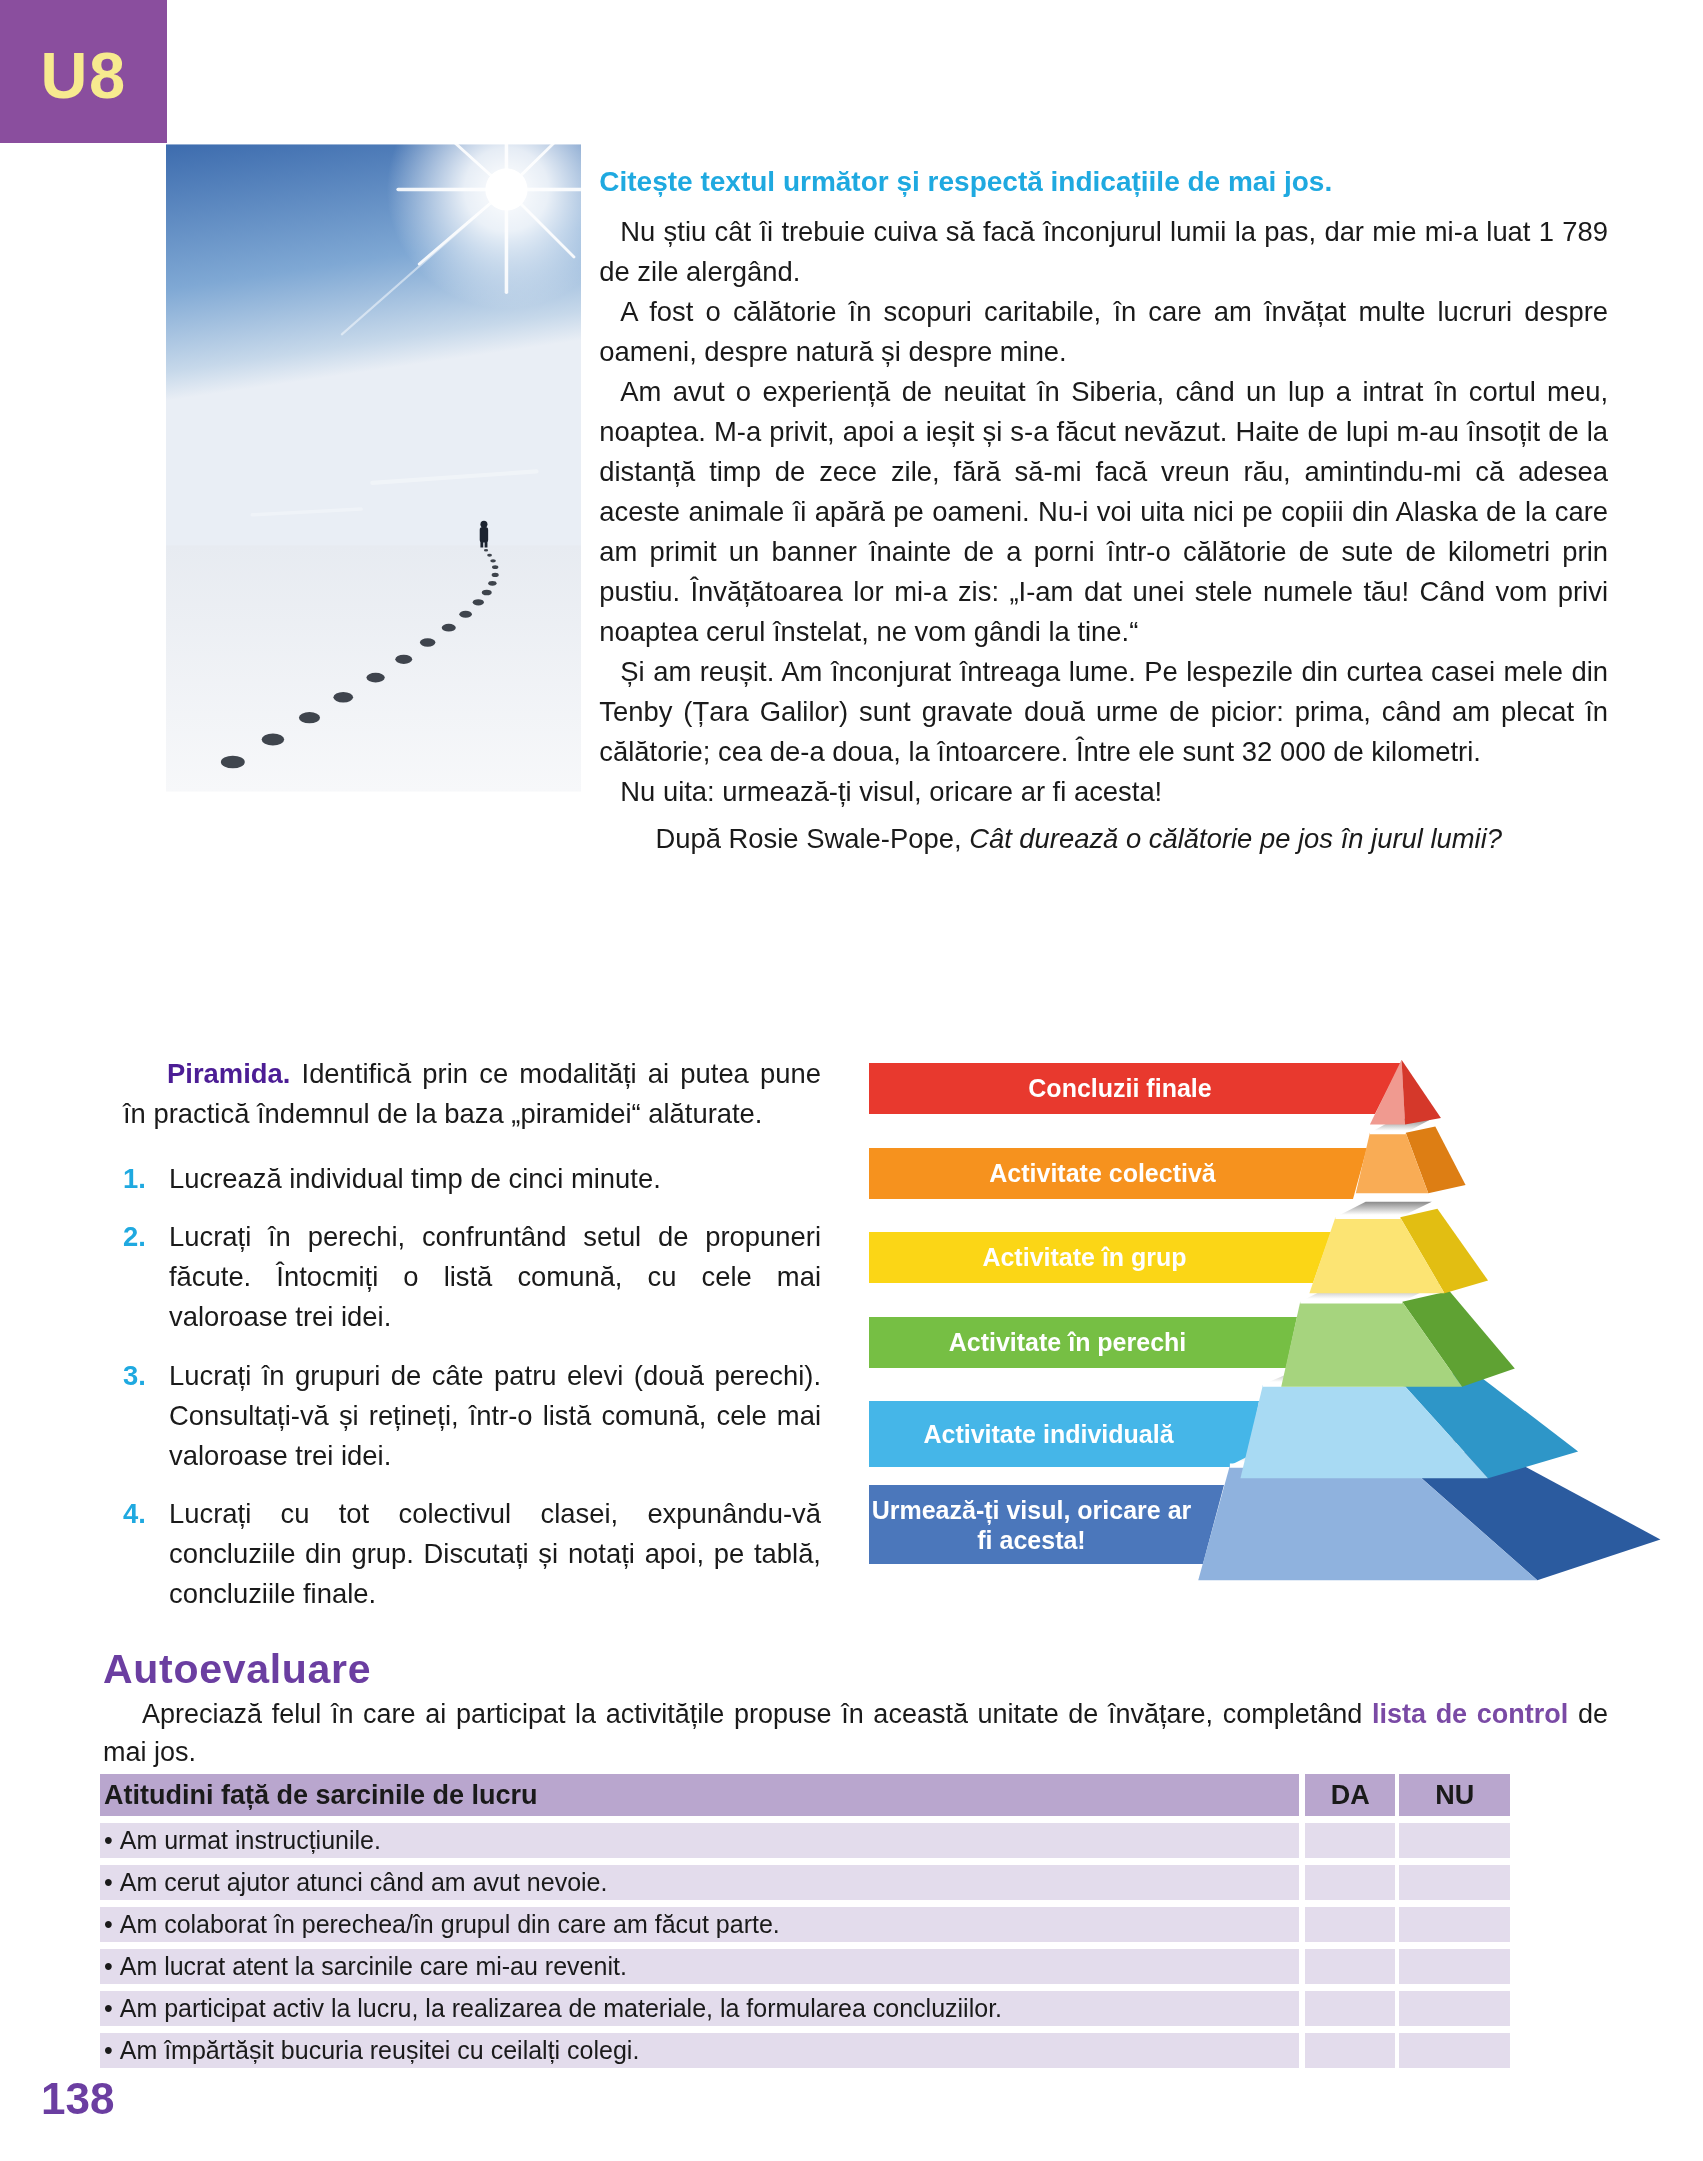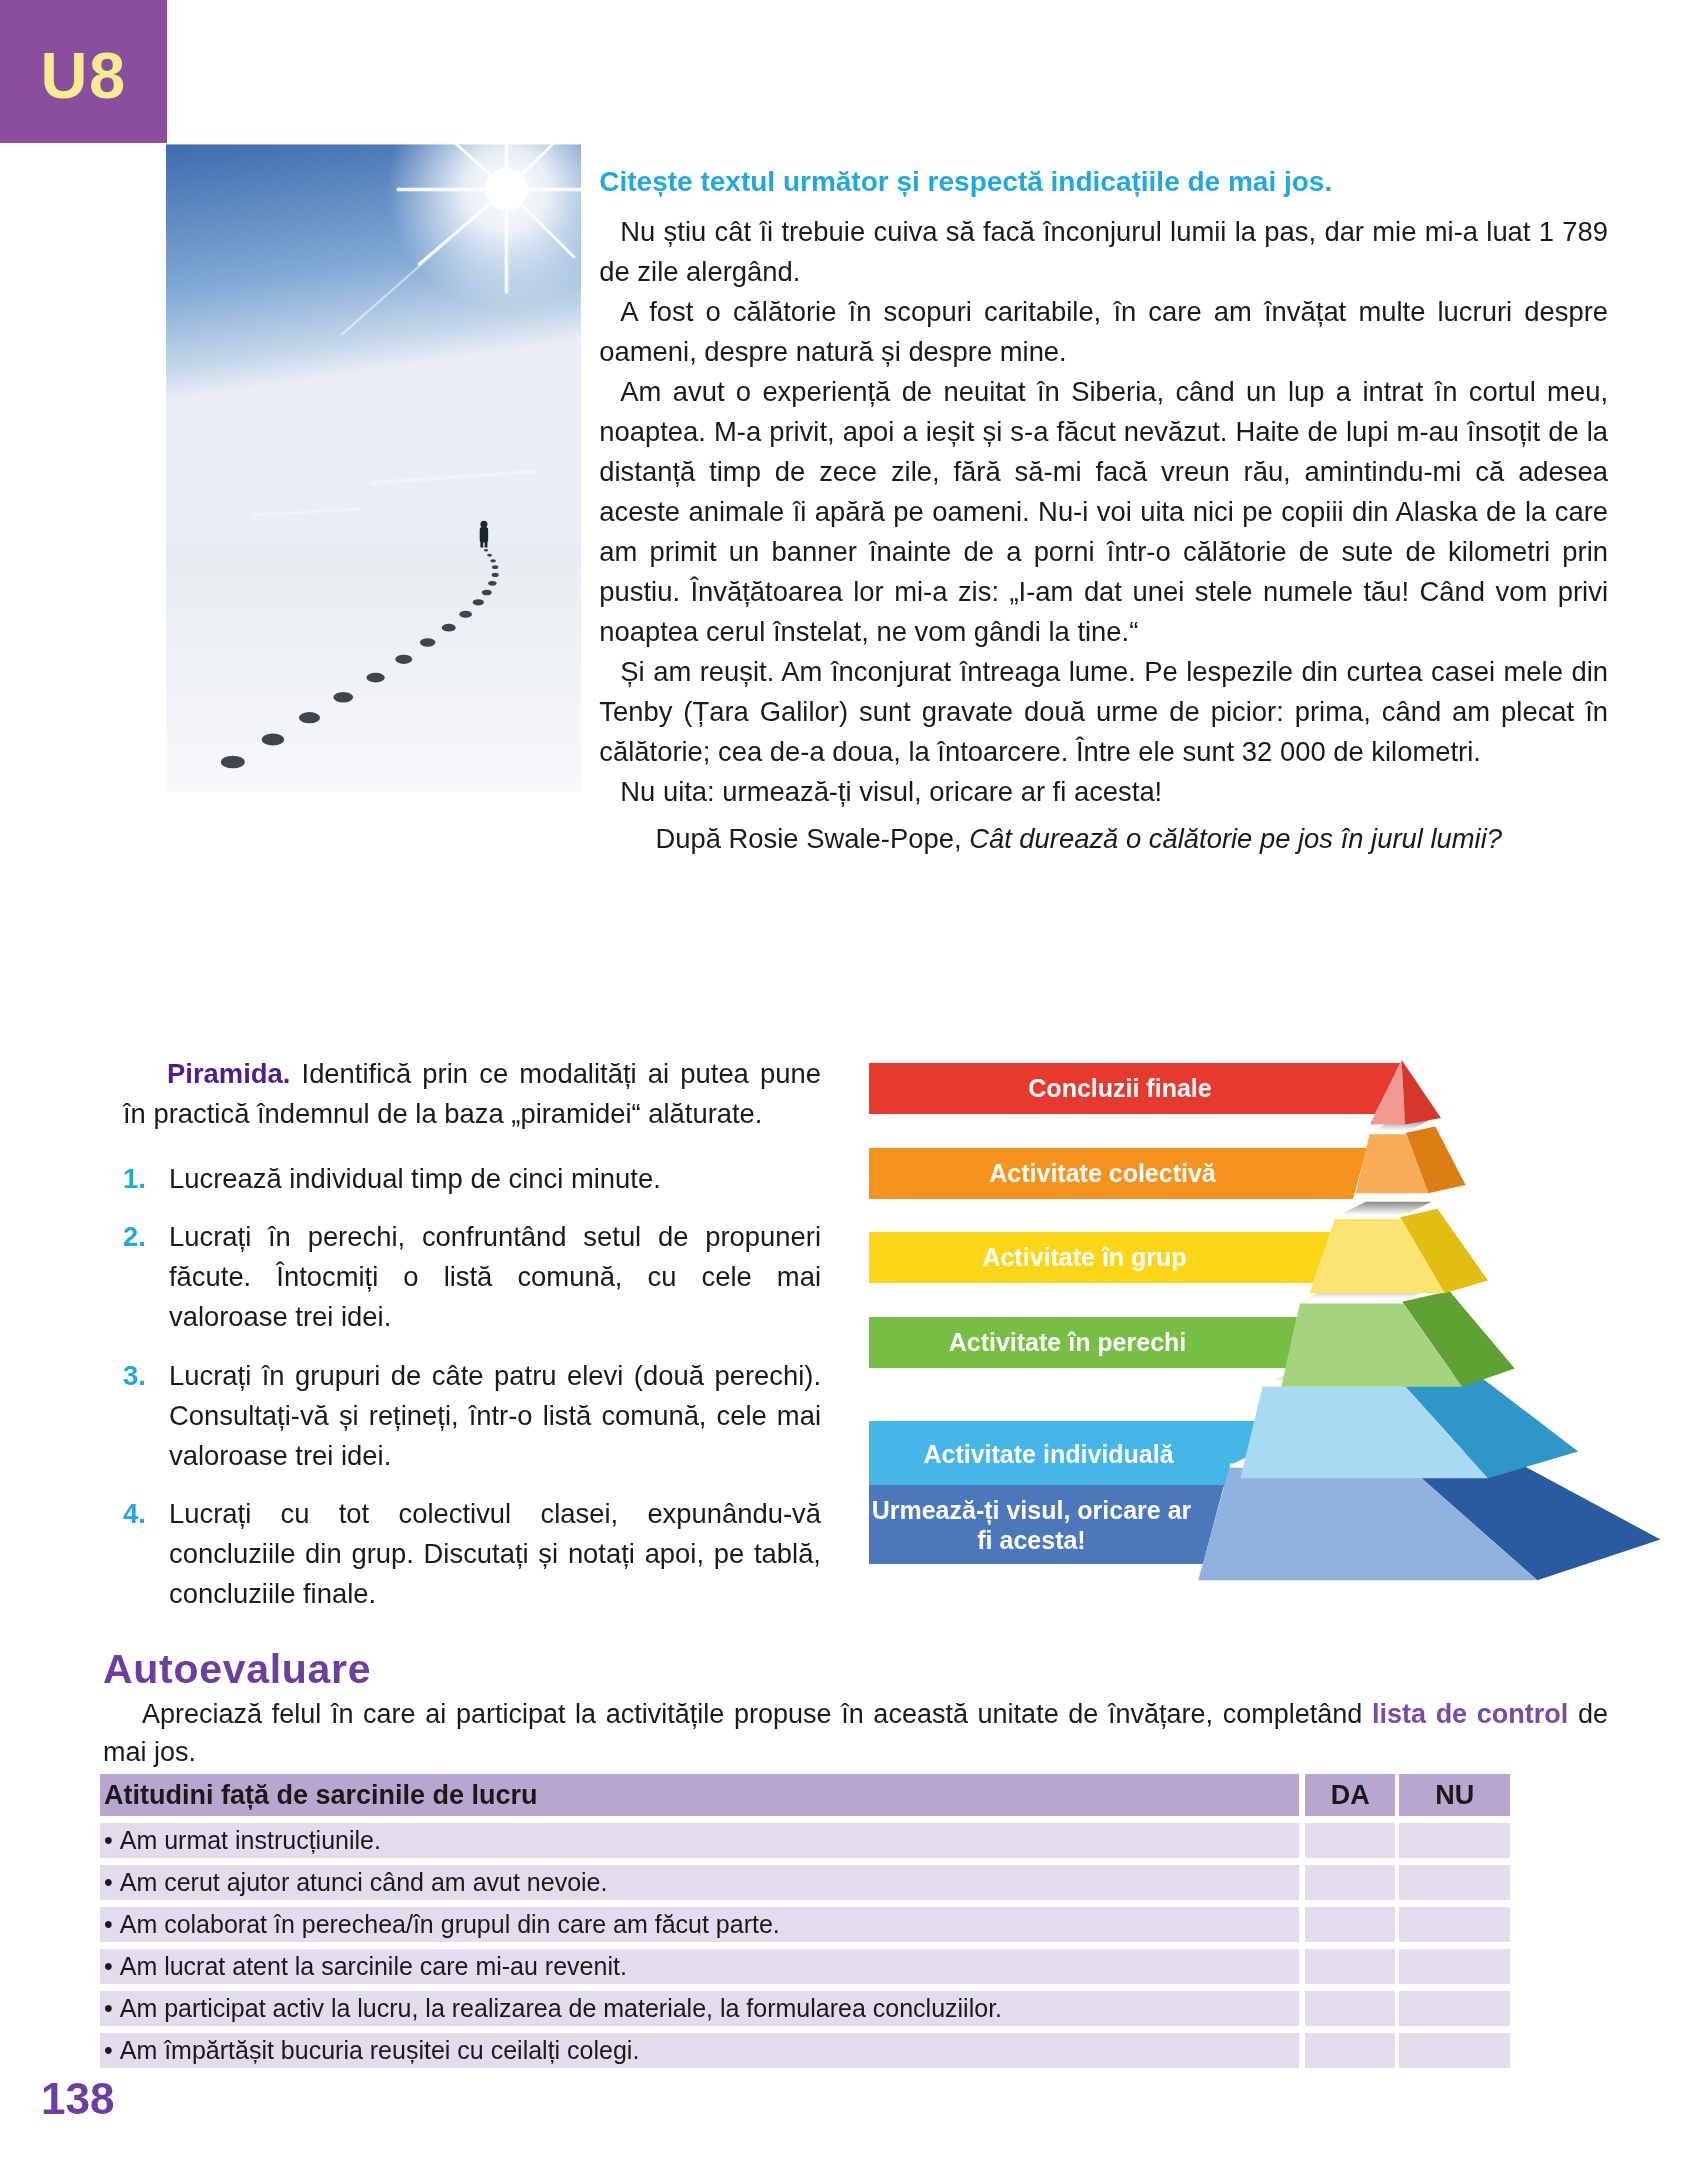--- a/index.html
+++ b/index.html
@@ -40,21 +40,21 @@
   .pyramid{position:absolute;left:857px;top:1054px;width:847px;height:591px;margin-left:12px;}
   .pyr-blocks{position:absolute;left:0;top:0;z-index:2;}
   .pyr-band{
     position:absolute;left:0;z-index:1;display:flex;align-items:center;justify-content:center;
     color:#ffffff;font-weight:bold;font-size:25px;text-align:center;padding-right:32px;box-sizing:border-box;
   }
   .band-1{top:9.1px;width:534px;height:51px;clip-path:polygon(0 0,532px 0,506px 100%,0 100%);}
   .band-2{top:94px;width:499px;height:51px;clip-path:polygon(0 0,498px 0,484px 100%,0 100%);}
   .band-3{top:178px;width:463px;height:51px;clip-path:polygon(0 0,462px 0,444px 100%,0 100%);}
   .band-4{top:263px;width:429px;height:51px;clip-path:polygon(0 0,428px 0,417px 100%,0 100%);}
-  .band-5{top:367px;width:391px;height:66px;clip-path:polygon(0 0,390px 0,378px 100%,0 100%);}
+  .band-5{top:347px;width:391px;height:66px;clip-path:polygon(0 0,390px 0,378px 100%,0 100%);}
   .band-6{top:431px;width:357px;height:79px;clip-path:polygon(0 0,355px 0,334px 100%,0 100%);
           font-size:25px;line-height:30px;}
   
   .sa-heading{
     position:absolute;left:103px;top:1646px;margin:0;font-size:41px;font-weight:bold;color:#6B3EA1;letter-spacing:0.7px;
   }
   .sa-intro{
     position:absolute;left:103px;top:1695px;width:1505px;margin:0;
     font-size:27px;line-height:38px;text-align:justify;text-indent:39px;
   }

